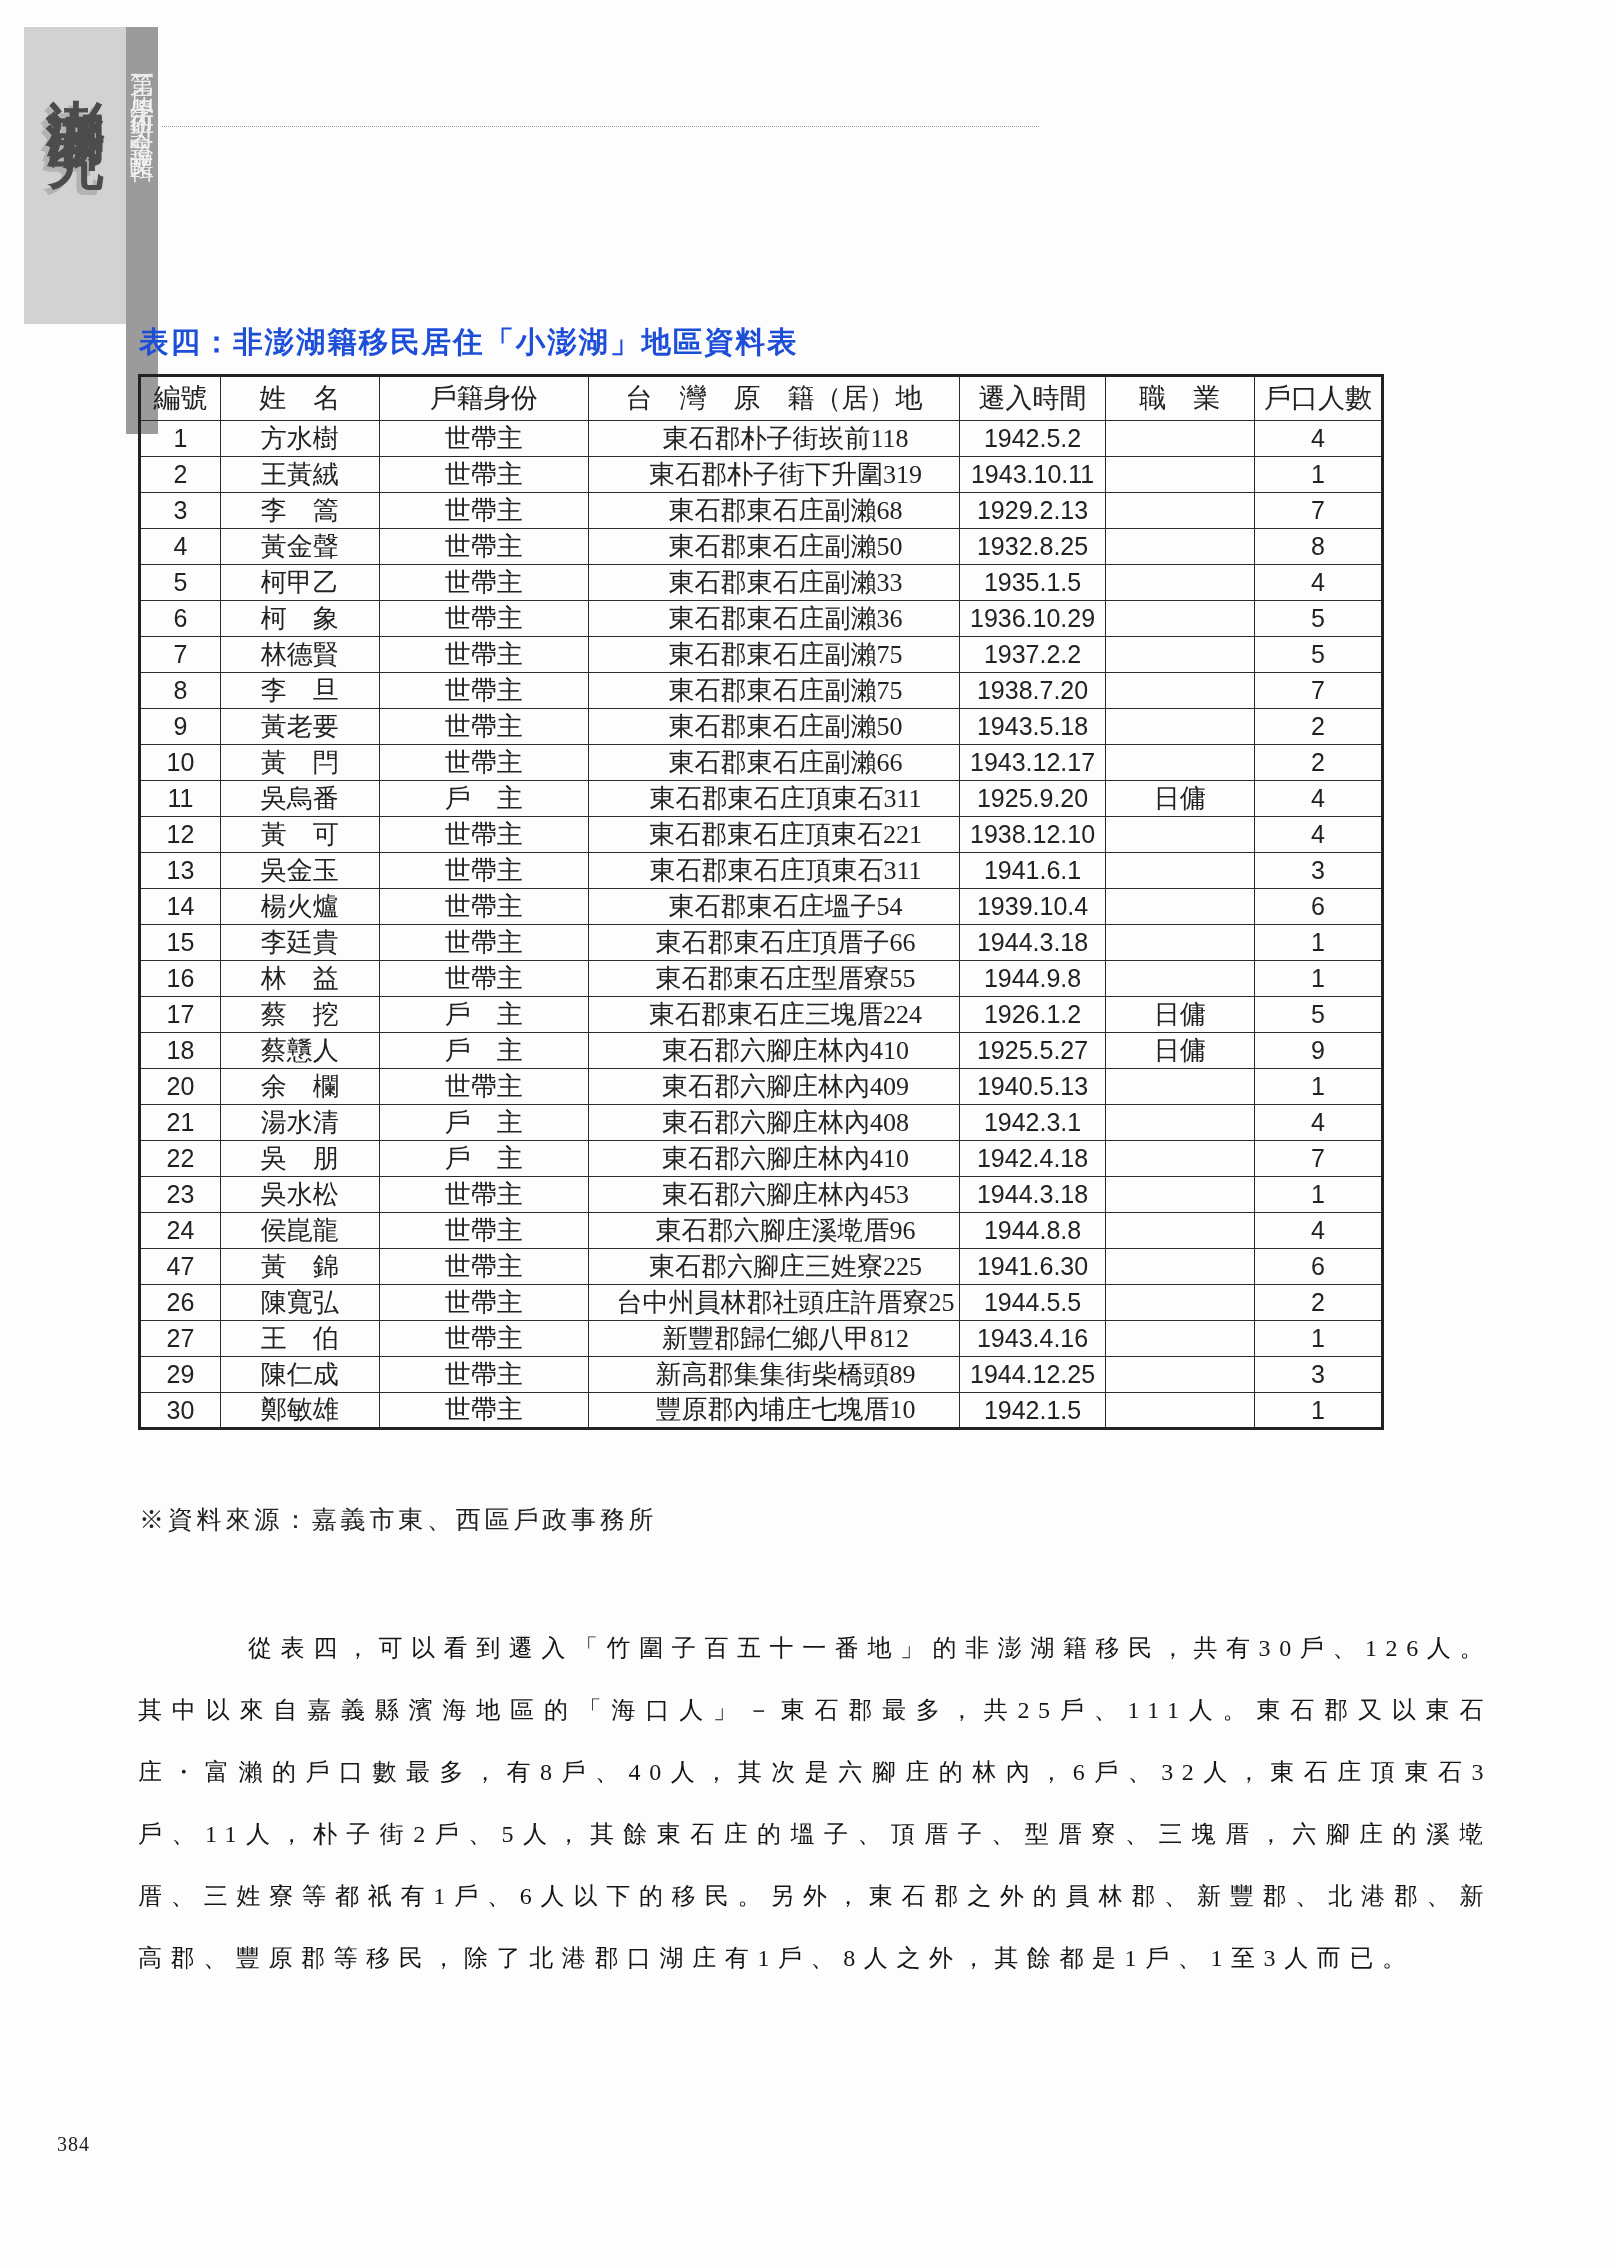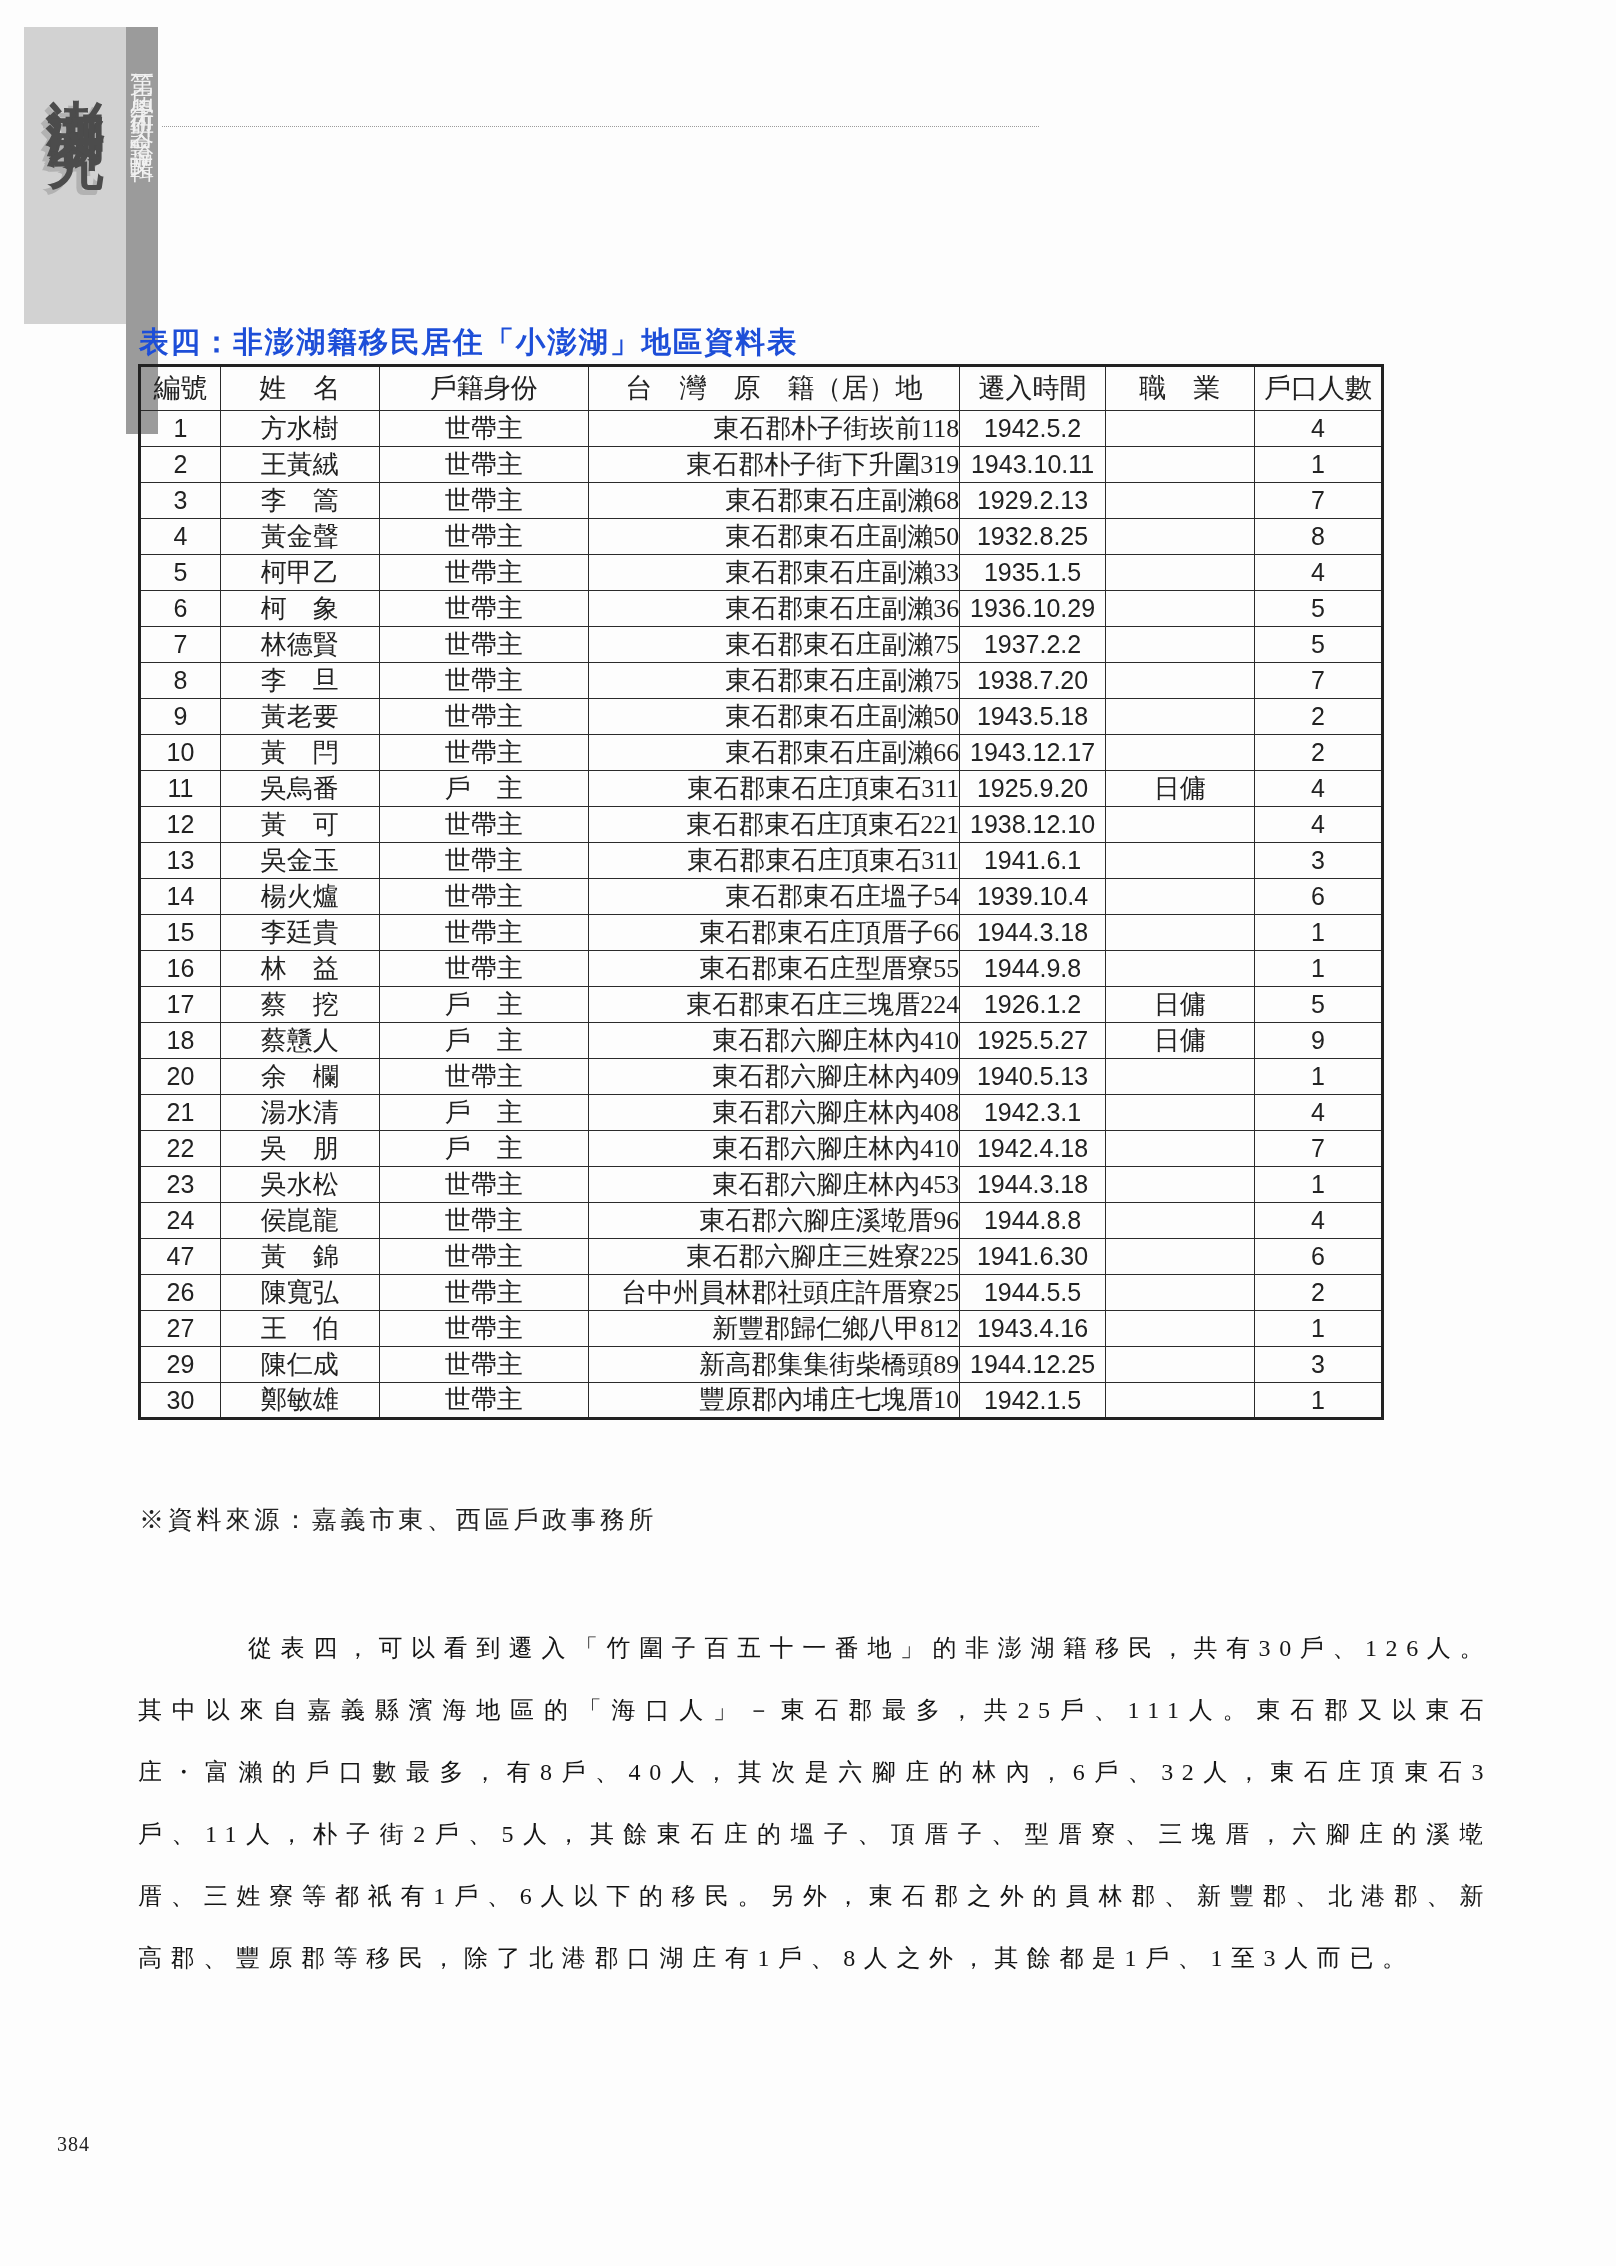--- a/index.html
+++ b/index.html
@@ -35,34 +35,34 @@
     position:absolute;left:162px;top:126px;width:877px;height:0;
     border-top:1.9px dotted #9c9c9c;
   }
   
   .table-title{
     position:absolute;left:139px;top:323px;
     font-family:"Liberation Sans", sans-serif;font-weight:bold;
     font-size:29.5px;letter-spacing:1.9px;color:#1d4ed8;
   }
   table.data{
-    position:absolute;left:138px;top:364px;width:1246px;
+    position:absolute;left:138px;top:374px;width:1246px;
     border-collapse:collapse;table-layout:fixed;
     border:3.8px solid #222;
     font-size:26px;color:#222;
   }
   table.data td,table.data th{
     border:1.9px solid #2b2b2b;
     height:36px;box-sizing:border-box;
     text-align:center;vertical-align:middle;
     padding:0;line-height:1.05;
     font-weight:normal;overflow:hidden;white-space:nowrap;
   }
   table.data thead th{height:45px;font-size:27px;}
-  table.data td.col3{text-align:right;padding-left:23px;}
+  table.data td.col3{text-align:center;padding-left:23px;}
   table.data td.col0,table.data td.col4,table.data td.col6{
     font-family:"Liberation Sans", sans-serif;font-size:25px;
   }
   .c0{width:6.5%;} .c1{width:12.8%;} .c2{width:16.8%;}
   .c3{width:29.9%;} .c4{width:11.7%;} .c5{width:12%;} .c6{width:10.3%;}
   
   .footnote{
     position:absolute;left:139px;top:1503px;
     font-size:25px;letter-spacing:3.8px;color:#222;
     font-family:"Liberation Serif", serif;

